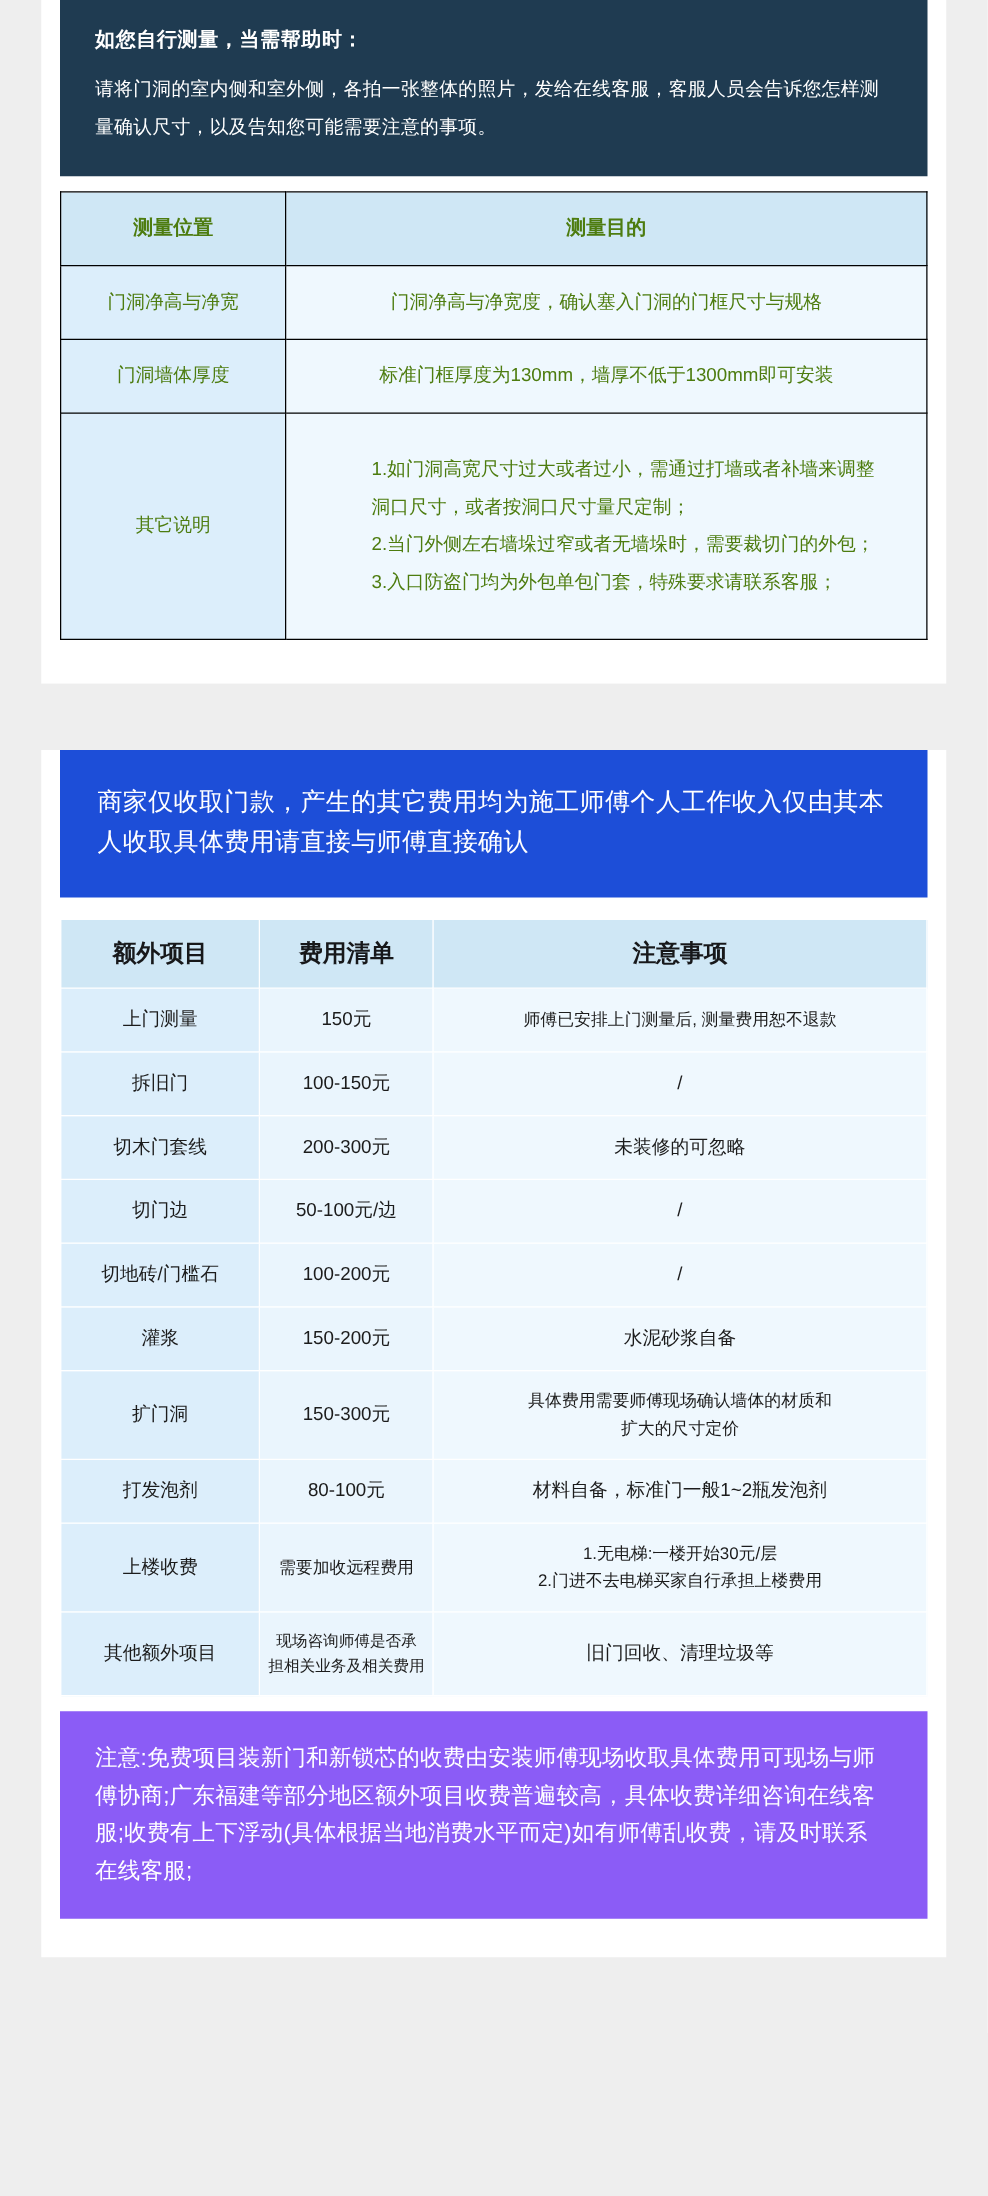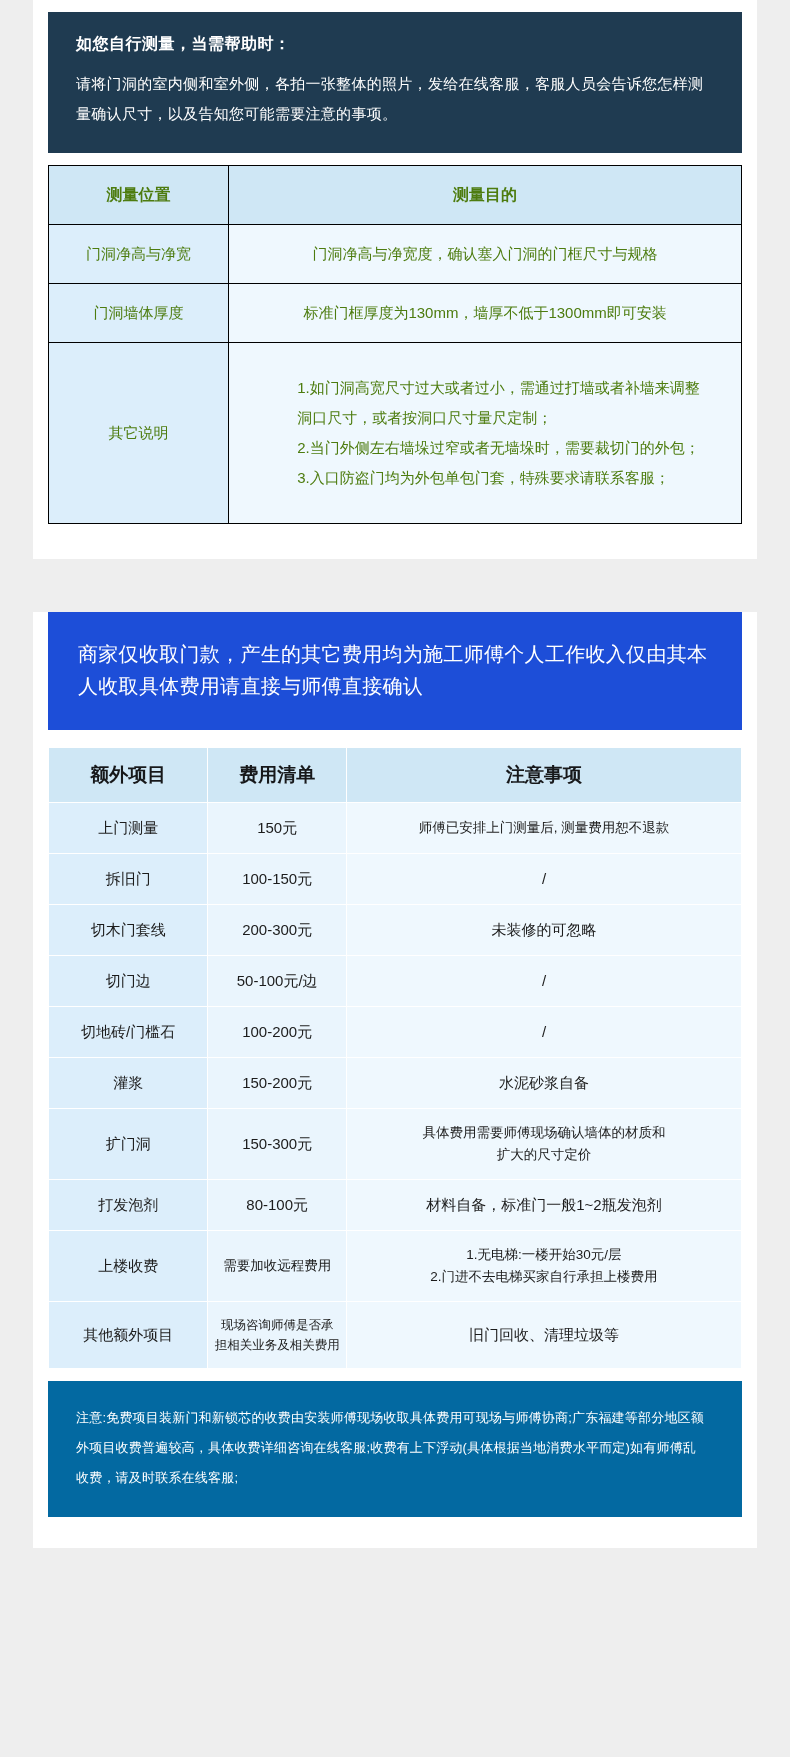--- a/index.html
+++ b/index.html
@@ -18,21 +18,21 @@
     margin: 0 auto;
   }
 
   
   .card {
     background: #ffffff;
     margin: 0 33px;
     padding: 0 0 1px 0;
   }
   .card.first {
-    padding-top: 12px;
+    padding-top: 0;
   }
   .gap {
     height: 36px;
     background: #eeeeee;
   }
 
   
   .note {
     background: #1f3b51;
     color: #ffffff;
@@ -142,25 +142,25 @@
     line-height: 24px;
   }
   .t2 td.c1 { background: #dceefb; }
   .t2 td.c2 { background: #eaf5fd; }
   .t2 td.c3 { background: #eff8fe; }
   .t2 td.sm { font-size: 12.5px; line-height: 20px; }
   .t2 td.md { font-size: 13.5px; line-height: 22px; }
 
   
   .warn {
-    background: #0369a1;
+    background: #8b5cf6;
     color: #ffffff;
     margin: 12px 15px 0 15px;
     padding: 22px 36px 24px 28px;
-    font-size: 13px;
+    font-size: 18px;
     line-height: 30px;
     letter-spacing: 0.2px;
   }
   .bottom-pad { height: 30px; }
   .tail { height: 34px; background: #eeeeee; }
 </style>
 </head>
 <body>
 
 <div class="page">

